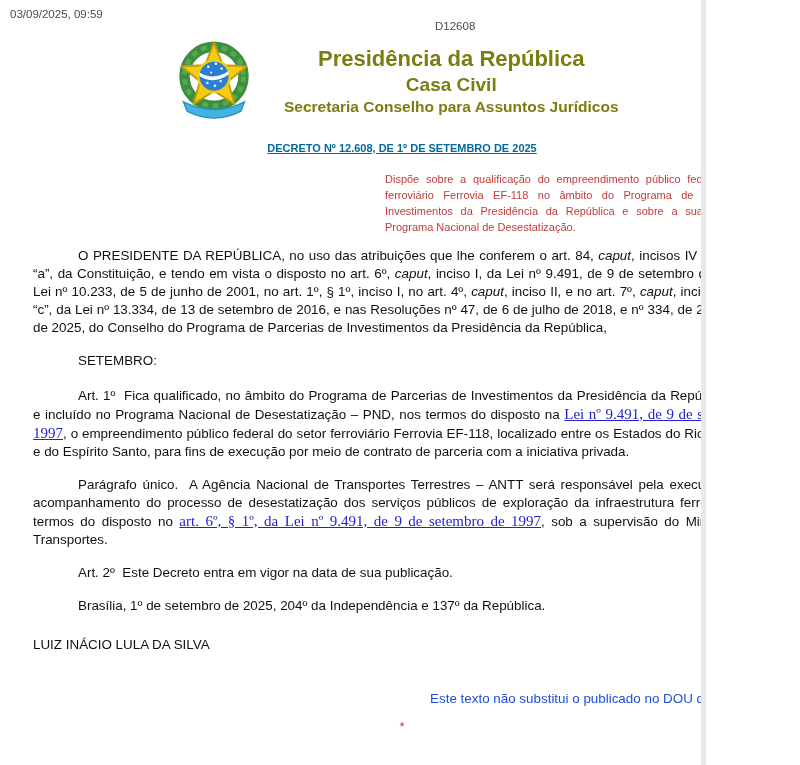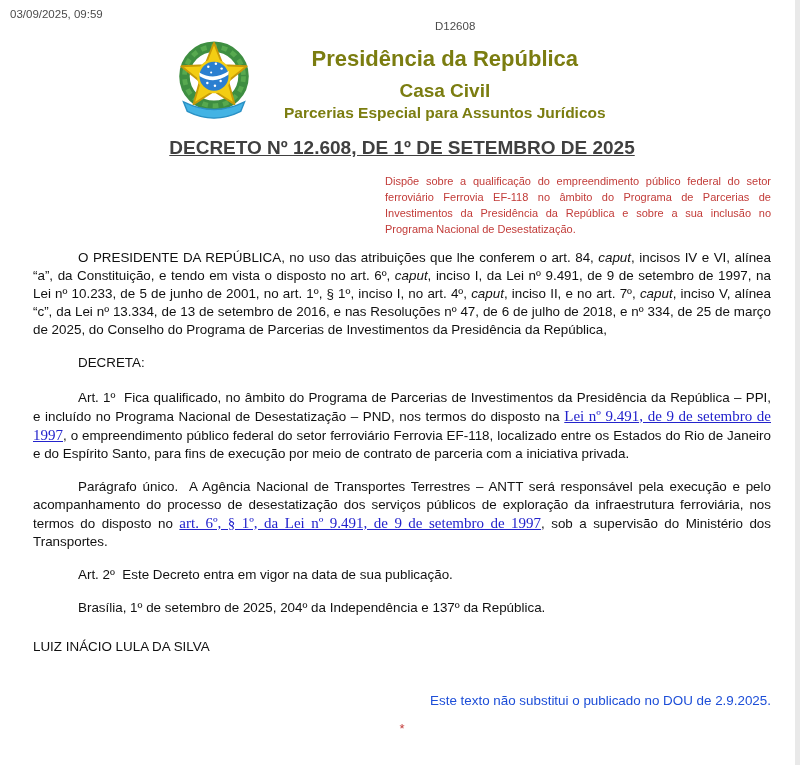--- a/index.html
+++ b/index.html
@@ -1,31 +1,31 @@
 <!DOCTYPE html>
 <html><head>
 <meta charset="utf-8">
 <style>
   html,body{margin:0;padding:0;background:#fff;}
   .page{
-    position:relative;width:800px;height:765px;background:#ffffff;overflow:hidden;
+    position:relative;width:706px;height:765px;background:#ffffff;overflow:hidden;
     font-family:"Liberation Sans",sans-serif;color:#111;
   }
   .screen-edge{position:absolute;top:0;right:0;width:5px;height:765px;background:#e9e9e9;}
   .meta-date{position:absolute;top:8px;left:10px;font-size:11.5px;color:#4b4b4b;}
   .meta-code{position:absolute;top:20px;left:435px;font-size:11.5px;color:#4b4b4b;}
   .header{position:absolute;top:41px;left:166px;display:flex;align-items:flex-start;}
   .emblem{width:96px;height:80px;flex:0 0 96px;}
   .header-text{margin-left:22px;margin-top:6px;text-align:center;color:#7b7d10;line-height:1.12;}
   .h1{font-size:22px;font-weight:bold;}
-  .h2{font-size:19px;font-weight:bold;margin-top:8px;}
+  .h2{font-size:19px;font-weight:bold;margin-top:2px;}
   .h3{font-size:15.5px;font-weight:bold;margin-top:3px;}
   .doc{position:absolute;top:139px;left:33px;width:738px;font-size:13.4px;line-height:18px;}
   .decree-title{text-align:center;margin:0 0 2px 0;}
-  .title-link{font-weight:bold;font-size:19px;color:#404040;text-decoration:underline;}
+  .title-link{font-weight:bold;font-size:11px;color:#0369a1;text-decoration:underline;}
   .ementa{
     margin:15px 0 11px 352px;width:386px;text-align:justify;
     color:#c23b38;font-size:11px;line-height:15.9px;
   }
   .para{text-align:justify;text-indent:45px;margin:0 0 15px 0;}
   .decreta{margin-bottom:17px;}
   .b{font-weight:normal;}
   .i{font-style:italic;}
   .doc-link{
     font-family:"Liberation Serif",serif;font-size:15px;
@@ -62,34 +62,34 @@
         <circle cx="51" cy="47" r="1.3" fill="#ffffff"></circle>
         <circle cx="57" cy="42" r="1.3" fill="#ffffff"></circle>
         <circle cx="47" cy="33" r="1.1" fill="#ffffff"></circle>
 
         <path d="M18 64 Q50 80 82 64 L78 74 Q50 88 22 74 Z" fill="#43b3e4" stroke="#2a90c4" stroke-width="1.5"></path>
       </svg>
     </div>
     <div class="header-text">
       <div class="h1">Presidência da República</div>
       <div class="h2">Casa Civil</div>
-      <div class="h3">Parcerias Especial para Assuntos Jurídicos</div>
+      <div class="h3">Secretaria Conselho para Assuntos Jurídicos</div>
     </div>
   </div>
 
   <div class="doc">
     <div class="decree-title">
       <a href="#" class="title-link">DECRETO Nº 12.608, DE 1º DE SETEMBRO DE 2025</a>
     </div>
 
     <p class="ementa">Dispõe sobre a qualificação do empreendimento público federal do setor ferroviário Ferrovia EF-118 no âmbito do Programa de Parcerias de Investimentos da Presidência da República e sobre a sua inclusão no Programa Nacional de Desestatização.</p>
 
     <p class="para"><span class="b">O PRESIDENTE DA REPÚBLICA</span><span>, no uso das atribuições que lhe conferem o art. 84, </span><span class="i">caput</span><span>, incisos IV e VI, alínea “a”, da Constituição, e tendo em vista o disposto no art. 6º, </span><span class="i">caput</span><span>, inciso I, da Lei nº 9.491, de 9 de setembro de 1997, na Lei nº 10.233, de 5 de junho de 2001, no art. 1º, § 1º, inciso I, no art. 4º, </span><span class="i">caput</span><span>, inciso II, e no art. 7º, </span><span class="i">caput</span><span>, inciso V, alínea “c”, da Lei nº 13.334, de 13 de setembro de 2016, e nas Resoluções nº 47, de 6 de julho de 2018, e nº 334, de 25 de março de 2025, do Conselho do Programa de Parcerias de Investimentos da Presidência da República,</span></p>
 
-    <p class="para decreta"><span class="b">DECRETA</span><span>:</span></p>
+    <p class="para decreta"><span class="b">SETEMBRO</span><span>:</span></p>
 
     <p class="para"><span>Art. 1º&nbsp; Fica qualificado, no âmbito do Programa de Parcerias de Investimentos da Presidência da República – PPI, e incluído no Programa Nacional de Desestatização – PND, nos termos do disposto na </span><a href="#" class="doc-link">Lei nº 9.491, de 9 de setembro de 1997</a><span>, o empreendimento público federal do setor ferroviário Ferrovia EF-118, localizado entre os Estados do Rio de Janeiro e do Espírito Santo, para fins de execução por meio de contrato de parceria com a iniciativa privada.</span></p>
 
     <p class="para"><span>Parágrafo único.&nbsp; A Agência Nacional de Transportes Terrestres – ANTT será responsável pela execução e pelo acompanhamento do processo de desestatização dos serviços públicos de exploração da infraestrutura ferroviária, nos termos do disposto no </span><a href="#" class="doc-link">art. 6º, § 1º, da Lei nº 9.491, de 9 de setembro de 1997</a><span>, sob a supervisão do Ministério dos Transportes.</span></p>
 
     <p class="para"><span>Art. 2º&nbsp; Este Decreto entra em vigor na data de sua publicação.</span></p>
 
     <p class="para place-date">Brasília, 1º de setembro de 2025, 204º da Independência e 137º da República.</p>
 
     <div class="signature">

